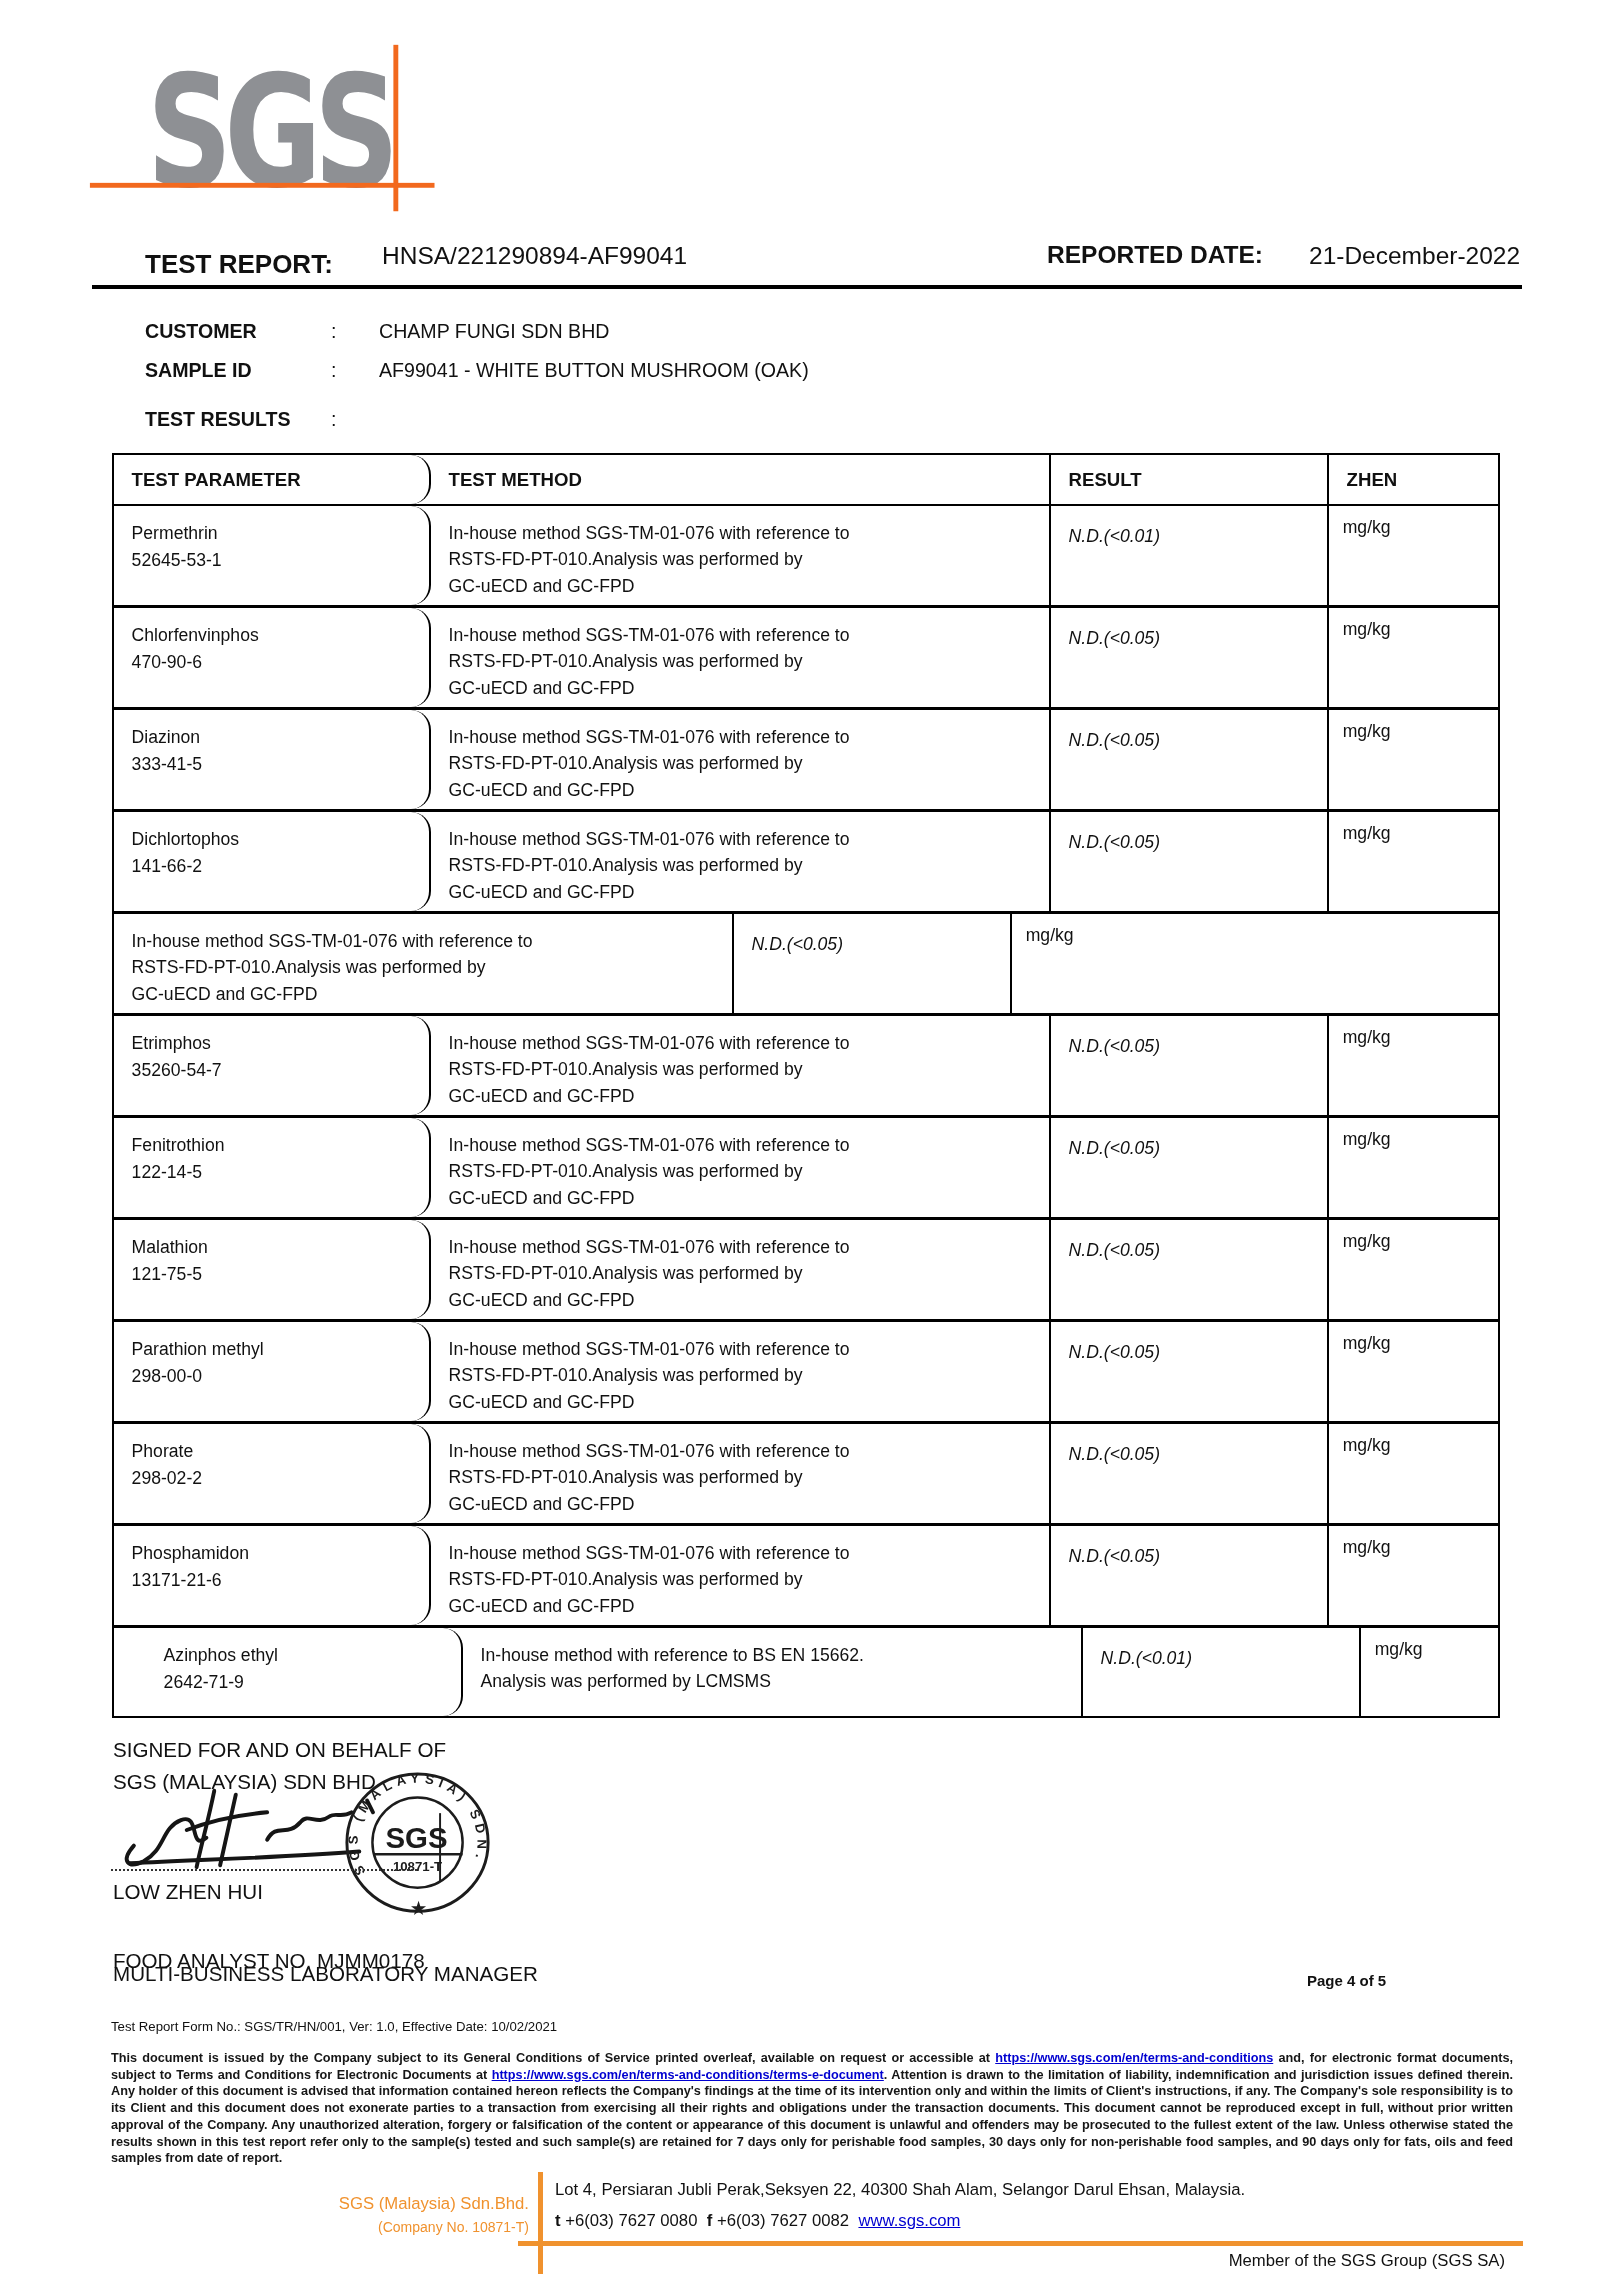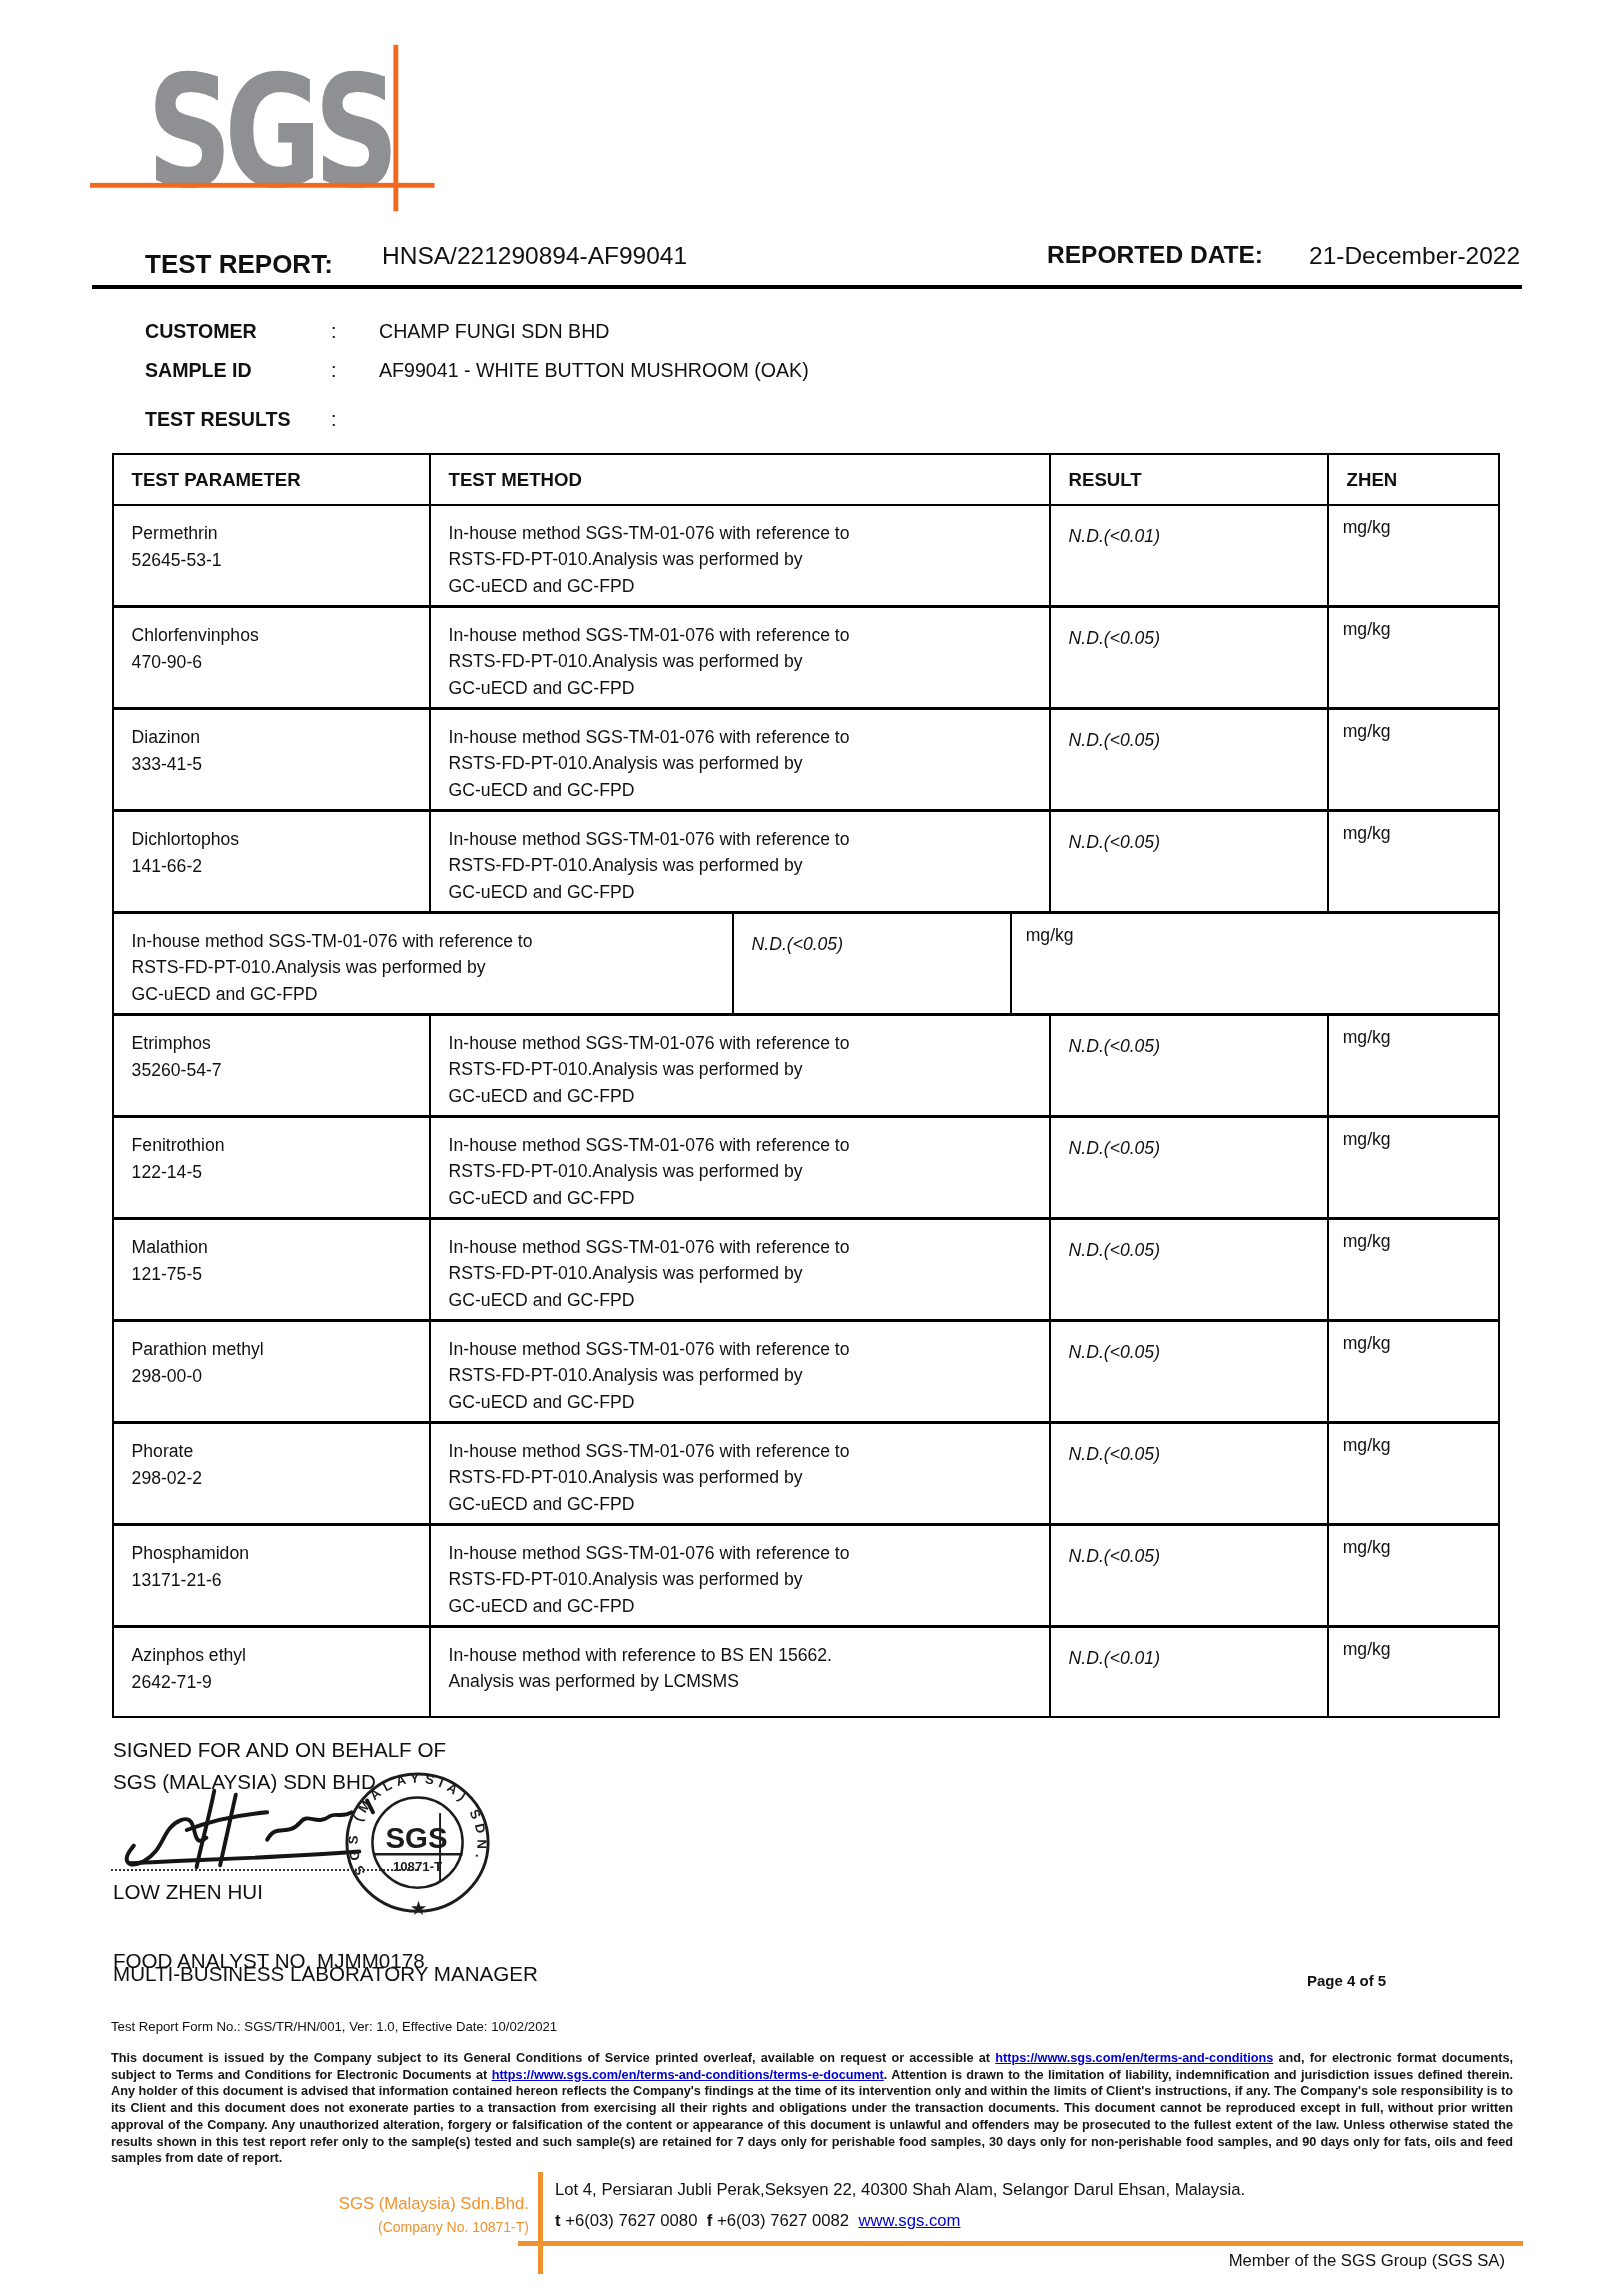--- a/index.html
+++ b/index.html
@@ -28,22 +28,22 @@
   #info-customer{top:320px;}
   #info-sample{top:359px;}
   #info-results{top:408px;}
 
   
   #table{left:112px;top:453px;width:1388px;border:2.9px solid #000;box-sizing:border-box;background:#fff;}
   .thead{display:flex;height:49px;border-bottom:2.9px solid #000;}
   .thead>div{display:flex;align-items:center;font-size:18.6px;font-weight:bold;box-sizing:border-box;padding-left:17.6px;}
   .trow{display:flex;height:102px;border-bottom:3.9px solid #000;font-size:17.6px;box-sizing:border-box;}
   .trow.short{height:88px;}
-  .trow:last-child{border-bottom:none;}
-  .c1{width:317px;}
+  .trow:last-child{border-bottom:none;padding-left:32px;}
+  .c1{width:317px;border-radius:20px;}
   .c2{width:620px;}
   .c3{width:278px;}
   .c4{flex:1;}
   .c1,.c2,.c3{border-right:2px solid #000;box-sizing:border-box;}
   .trow .c1{padding:13.7px 0 0 17.6px;line-height:27.4px;}
   .trow .c2{padding:13.7px 9.8px 0 17.6px;line-height:26.5px;}
   .trow .c3{padding:19.6px 0 0 17.6px;font-style:italic;}
   .trow .c4{padding:10.8px 0 0 13.7px;}
 
   

